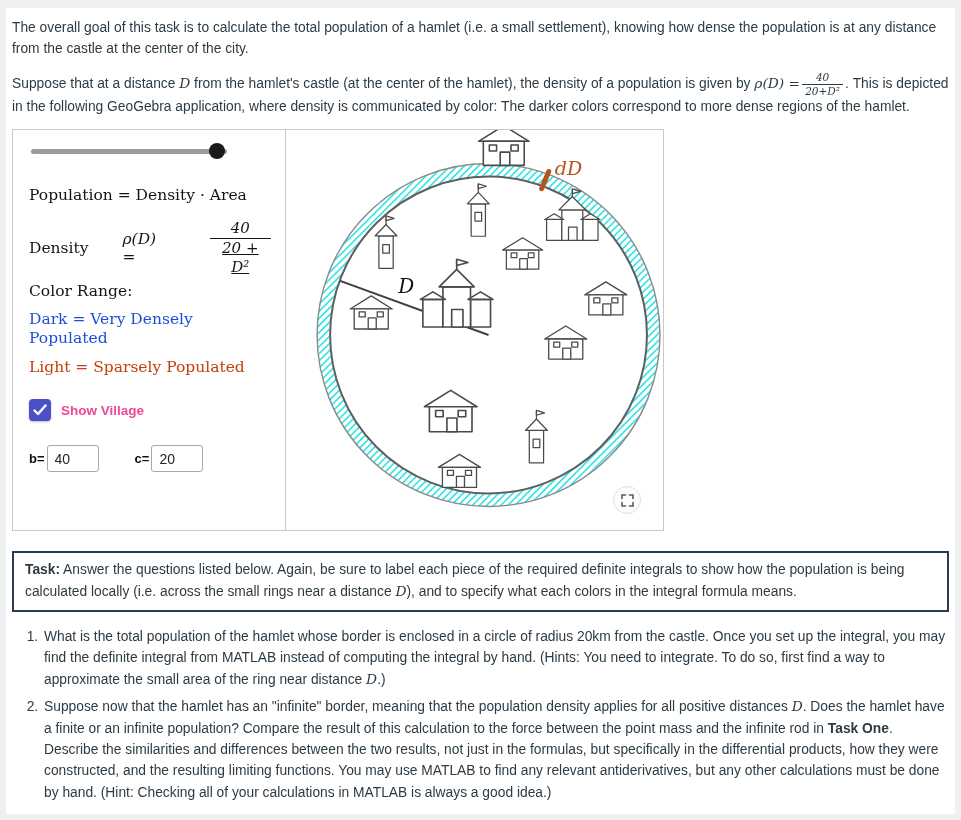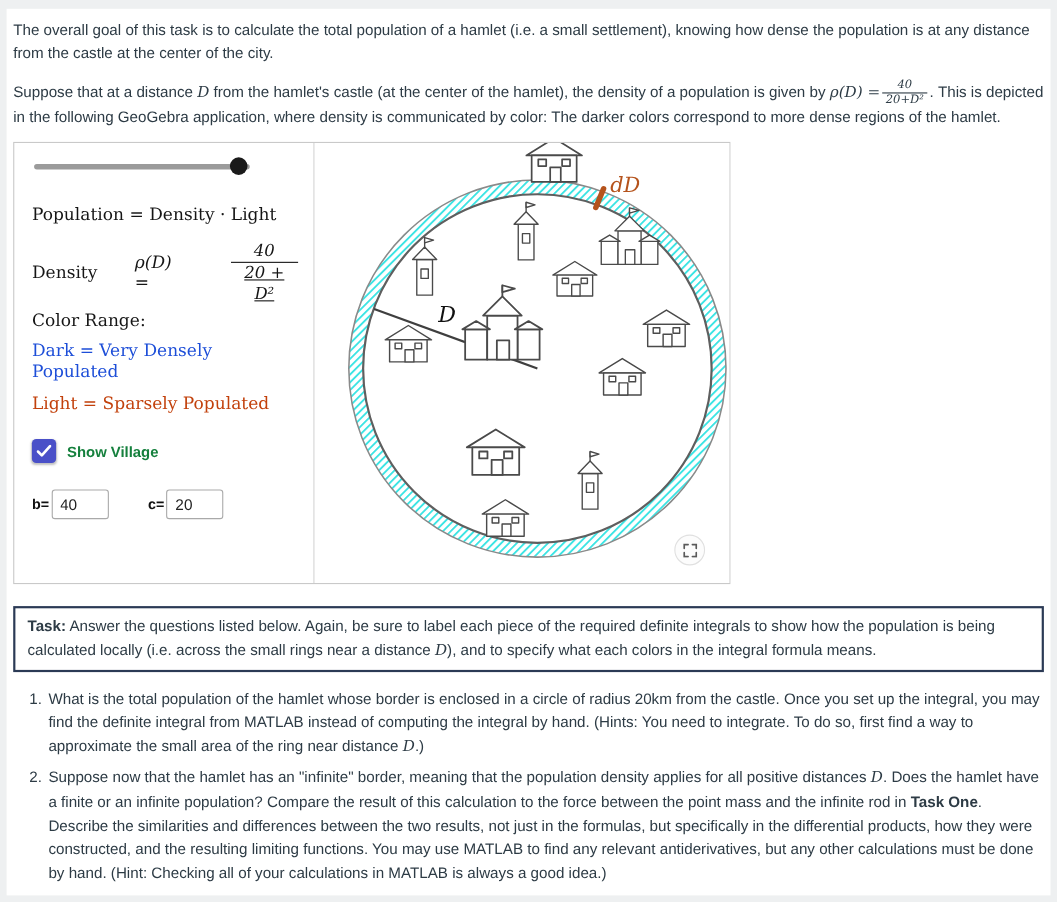--- a/index.html
+++ b/index.html
@@ -46,21 +46,21 @@
   .density{margin-top:14px;display:flex;align-items:center;font-size:15.5px;gap:34px;}
   .dfrac{display:inline-block;text-align:center;font-size:15px;line-height:1.25;margin-left:6px;}
   .dfrac .num{display:block;border-bottom:1px solid #151515;padding:0 4px;}
   .dfrac .den{display:block;padding:0 4px;text-decoration:underline;}
   .range{margin-top:5px;}
   .dark{margin-top:9px;color:#1d4ed8;}
   .light{margin-top:9px;color:#c2410c;}
   .check-row{margin-top:22px;display:flex;align-items:center;font-family:"Liberation Sans",sans-serif;}
   .checkbox{width:22px;height:22px;border-radius:4px;background:#4a50c8;display:inline-flex;
     align-items:center;justify-content:center;box-shadow:0 1px 2px rgba(0,0,0,.25);}
-  .check-label{margin-left:10px;font-size:13.5px;font-weight:bold;color:#15803d;}
+  .check-label{margin-left:10px;font-size:13.5px;font-weight:bold;color:#ec4899;}
   .input-row{margin-top:24px;display:flex;align-items:center;font-family:"Liberation Sans",sans-serif;}
   .in-label{font-size:13px;font-weight:600;color:#111;}
   .in-box{width:52px;height:27px;border:1px solid #a9a9a9;border-radius:3px;
     font-family:"Liberation Sans",sans-serif;font-size:14px;color:#222;
     padding:0 0 0 7px;margin-left:2px;box-sizing:border-box;outline:none;}
   .gap{width:36px;}
   .right-panel{position:relative;flex:1 1 auto;background:#fff;}
   .right-panel svg.map{position:absolute;left:0;top:0;width:100%;height:100%;}
   .fs-btn{position:absolute;right:22px;bottom:16px;width:26px;height:26px;border-radius:50%;
     background:#fcfcfc;border:1px solid #e0e0e0;display:flex;align-items:center;justify-content:center;cursor:pointer;}
@@ -84,21 +84,21 @@
 
   <div class="applet">
 
     <div class="left-panel">
 
       <div class="slider">
         <div class="track"></div>
         <div class="knob"></div>
       </div>
 
-      <div class="mline l1">Population = Density · Light</div>
+      <div class="mline l1">Population = Density · Area</div>
 
       <div class="density">
         <span>Density </span>
           <span class="mi">ρ(D) =</span>
         <span class="dfrac">
             <span class="num mi">40</span>
             <span class="den mi">20 + D²</span>
           </span>
       </div>
 

